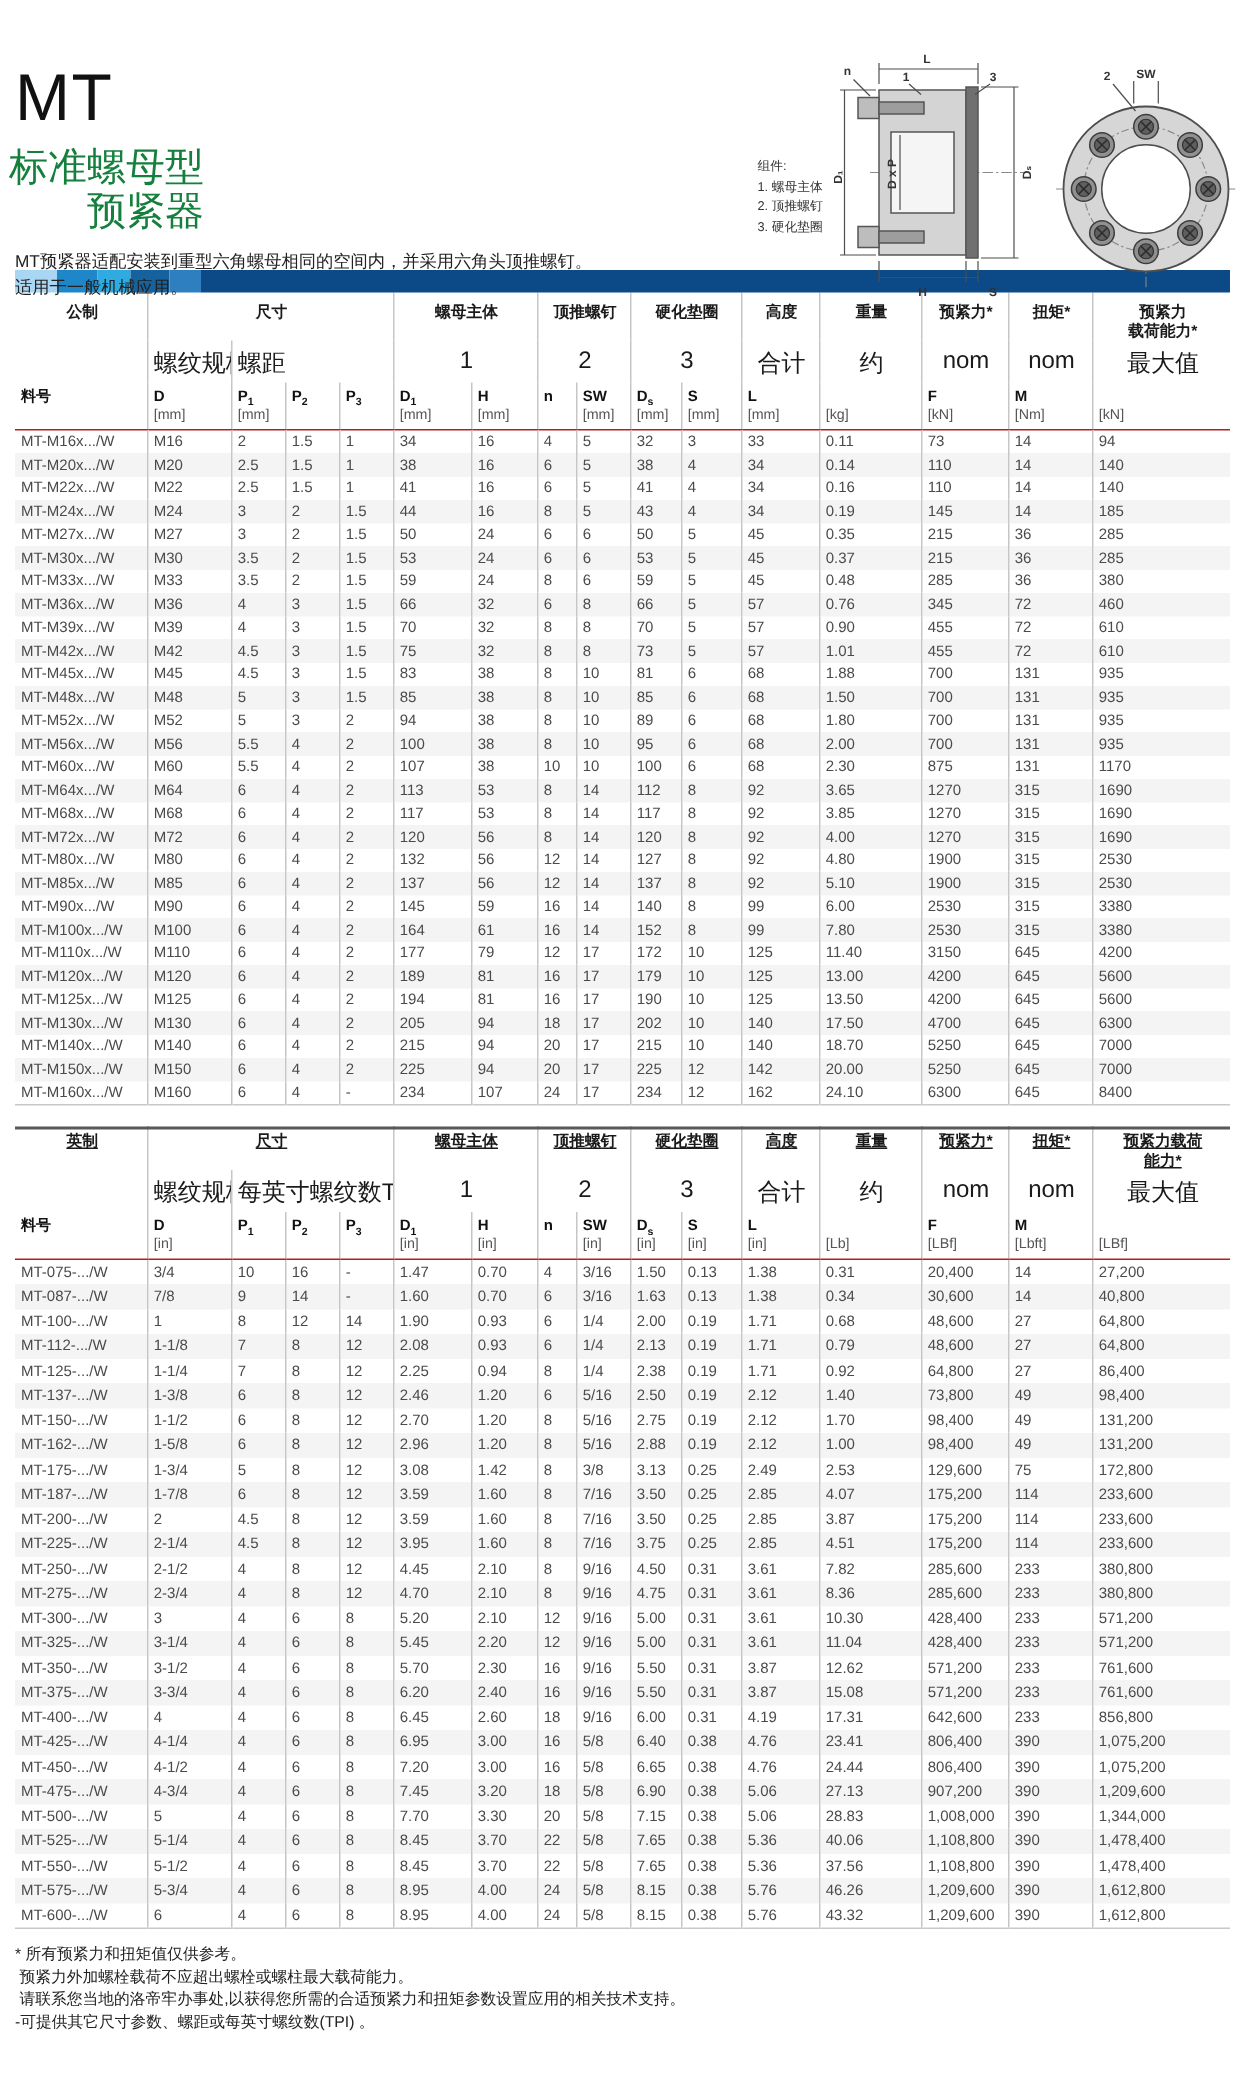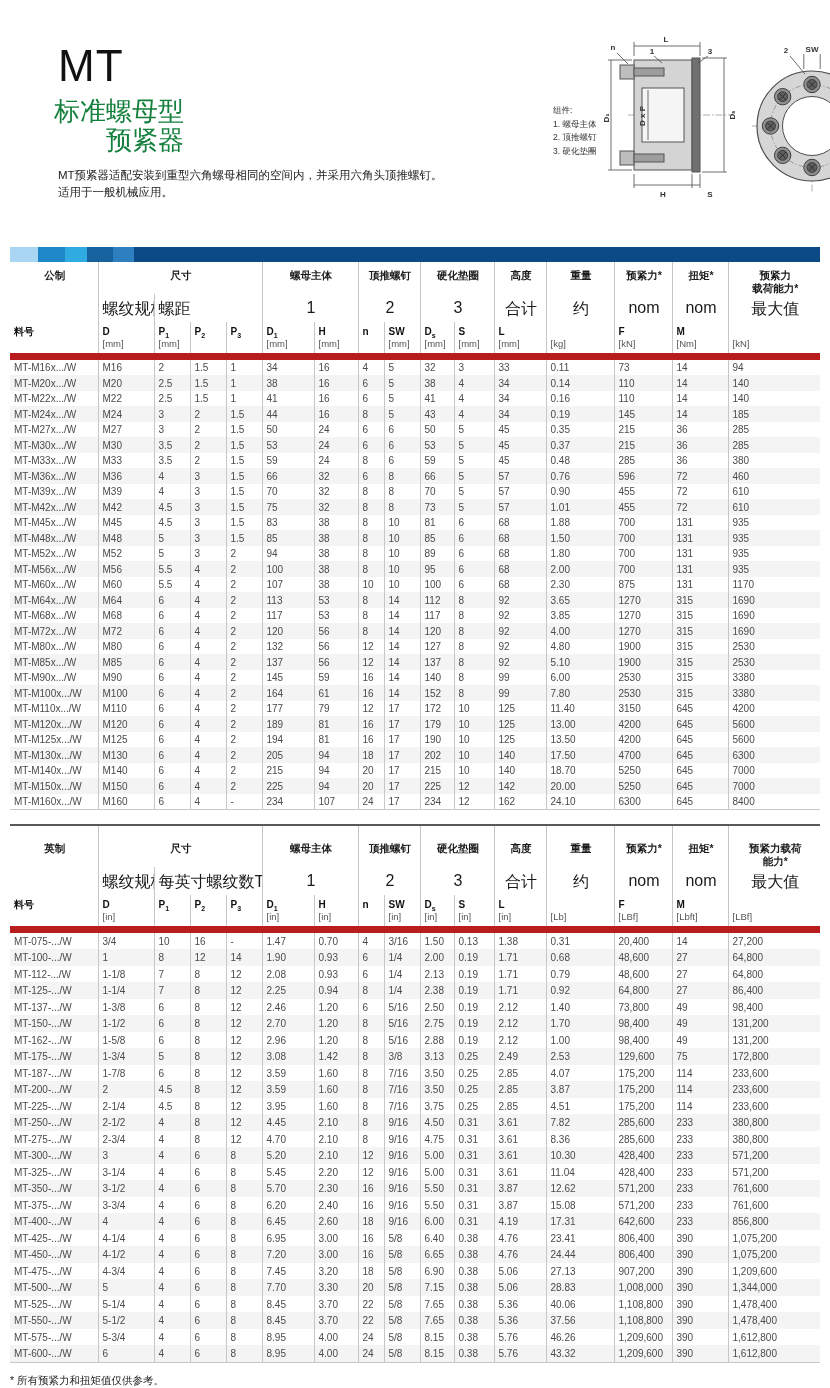--- a/index.html
+++ b/index.html
@@ -1,42 +1,42 @@
 <!DOCTYPE html>
 <html><head>
 <meta charset="utf-8">
 <style>
   html,body{margin:0;padding:0;background:#fff;}
   body{width:830px;height:1388px;overflow:hidden;font-family:"Liberation Sans","DejaVu Sans",sans-serif;color:#1a1a1a;}
   .page{width:830px;position:relative;}
-  header{position:relative;height:247px;margin-left:48px;}
+  header{position:relative;height:180px;}
   .title{position:absolute;left:10px;top:44px;font-size:44px;font-weight:300;line-height:1;letter-spacing:1px;margin:0;color:#111;}
   .sub{position:absolute;left:6px;top:97px;font-size:26px;line-height:1.12;color:#15803d;text-align:right;}
   .desc{position:absolute;left:10px;top:167px;font-size:11.5px;line-height:1.5;margin:0;color:#222;}
   .legend{position:absolute;left:505px;top:104px;font-size:8.5px;line-height:1.6;color:#333;}
   svg.sec{position:absolute;left:556px;top:30px;}
   svg.front{position:absolute;left:702px;top:42px;}
   svg text{font-family:"Liberation Sans","DejaVu Sans",sans-serif;font-size:8px;font-weight:bold;fill:#333;}
   .bar{display:flex;height:15px;width:810px;margin:0 10px;}
   .bar div{height:100%;}
   table{border-collapse:collapse;table-layout:fixed;width:810px;margin:0 10px;}
   th,td{text-align:left;vertical-align:bottom;white-space:nowrap;overflow:hidden;}
   .bl{border-left:1px solid #c6c6c6;}
   .ra th{font-size:10.5px;padding:7px 2px 0 4px;vertical-align:top;line-height:1.2;font-weight:bold;white-space:normal;text-align:center;}
   .rb th{font-size:16px;padding:5px 2px 2px 4px;vertical-align:top;font-weight:normal;}
   .rb .ctr{text-align:center;}
-  .rc th{padding:4px 2px 3px 4px;border-bottom:7px solid #b91c1c;font-weight:normal;}
+  .rc th{padding:4px 2px 3px 4px;border-bottom:1px solid #b91c1c;font-weight:normal;}
   .sym{display:block;font-size:10px;font-weight:bold;line-height:1.2;color:#111;}
   .sym sub{font-size:7px;line-height:0;}
   .unit{display:block;font-size:9.5px;font-weight:normal;color:#555;line-height:1.2;}
   tbody td{font-size:10px;color:#4a4a4a;padding:2.5px 2px 2px 4px;line-height:1.1;}
   tbody tr:nth-child(even){background:#f4f4f4;}
   tbody tr:last-child td{border-bottom:1px solid #c8c8c8;}
   table.imp{border-top:2px solid #58595b;margin-top:14px;}
-  .imp .ra th{padding-top:16px;}
+  .imp .ra th{padding-top:2px;text-decoration:underline;}
   .imp tbody td{padding-top:3px;padding-bottom:2.5px;}
   .notes{margin:10px 10px 0;font-size:10.5px;line-height:1.42;color:#222;white-space:pre-wrap;}
 </style>
 </head>
 <body>
 
 <div class="page">
   <header>
     <h1 class="title">MT</h1>
     <div class="sub">
@@ -418,21 +418,21 @@
           <td class="bl">3</td>
           <td class="bl">1.5</td>
           <td class="bl">66</td>
           <td class="bl">32</td>
           <td class="bl">6</td>
           <td class="bl">8</td>
           <td class="bl">66</td>
           <td class="bl">5</td>
           <td class="bl">57</td>
           <td class="bl">0.76</td>
-          <td class="bl">596</td>
+          <td class="bl">345</td>
           <td class="bl">72</td>
           <td class="bl">460</td>
         </tr>
         <tr>
           <td>MT-M39x.../W</td>
           <td class="bl">M39</td>
           <td class="bl">4</td>
           <td class="bl">3</td>
           <td class="bl">1.5</td>
           <td class="bl">70</td>
@@ -935,20 +935,38 @@
           <td class="bl">3/16</td>
           <td class="bl">1.50</td>
           <td class="bl">0.13</td>
           <td class="bl">1.38</td>
           <td class="bl">0.31</td>
           <td class="bl">20,400</td>
           <td class="bl">14</td>
           <td class="bl">27,200</td>
         </tr>
         <tr>
+          <td>MT-087-.../W</td>
+          <td class="bl">7/8</td>
+          <td class="bl">9</td>
+          <td class="bl">14</td>
+          <td class="bl">-</td>
+          <td class="bl">1.60</td>
+          <td class="bl">0.70</td>
+          <td class="bl">6</td>
+          <td class="bl">3/16</td>
+          <td class="bl">1.63</td>
+          <td class="bl">0.13</td>
+          <td class="bl">1.38</td>
+          <td class="bl">0.34</td>
+          <td class="bl">30,600</td>
+          <td class="bl">14</td>
+          <td class="bl">40,800</td>
+        </tr>
+        <tr>
           <td>MT-100-.../W</td>
           <td class="bl">1</td>
           <td class="bl">8</td>
           <td class="bl">12</td>
           <td class="bl">14</td>
           <td class="bl">1.90</td>
           <td class="bl">0.93</td>
           <td class="bl">6</td>
           <td class="bl">1/4</td>
           <td class="bl">2.00</td>

